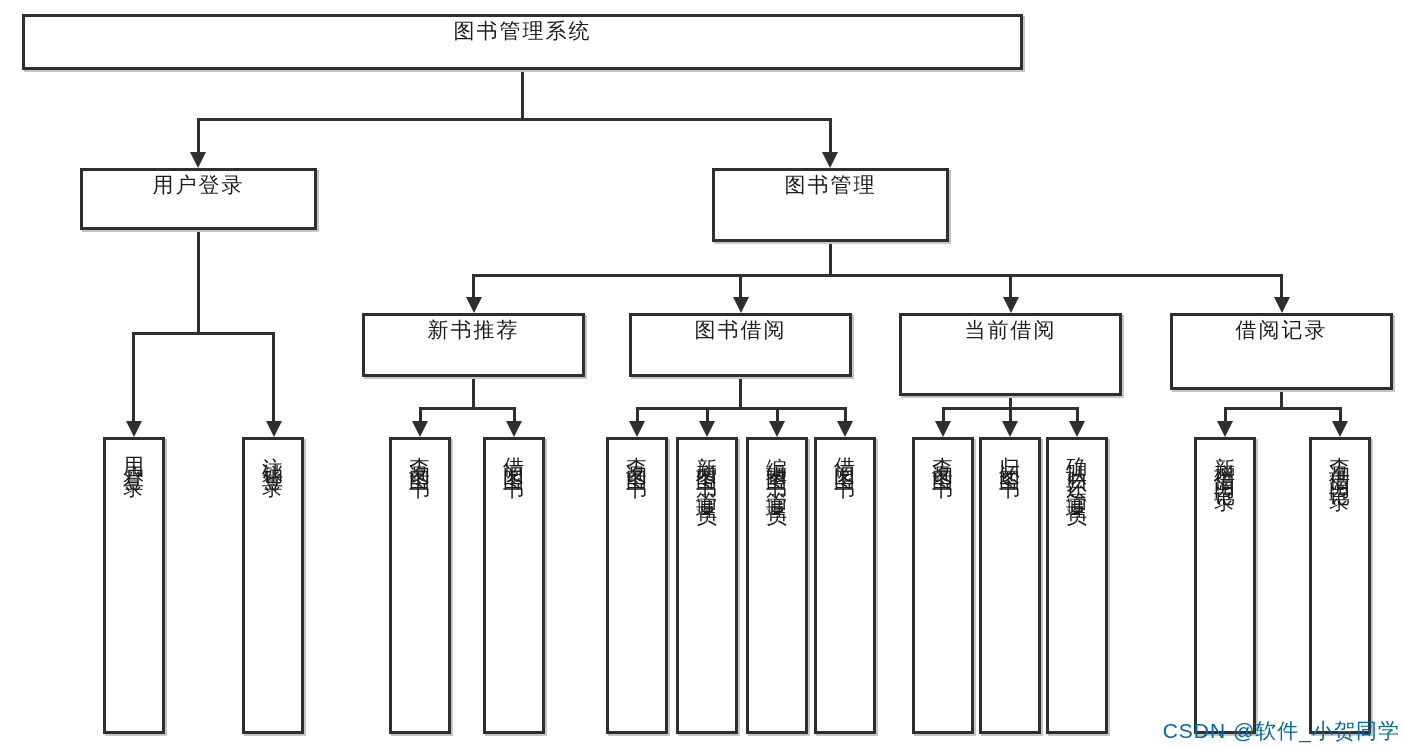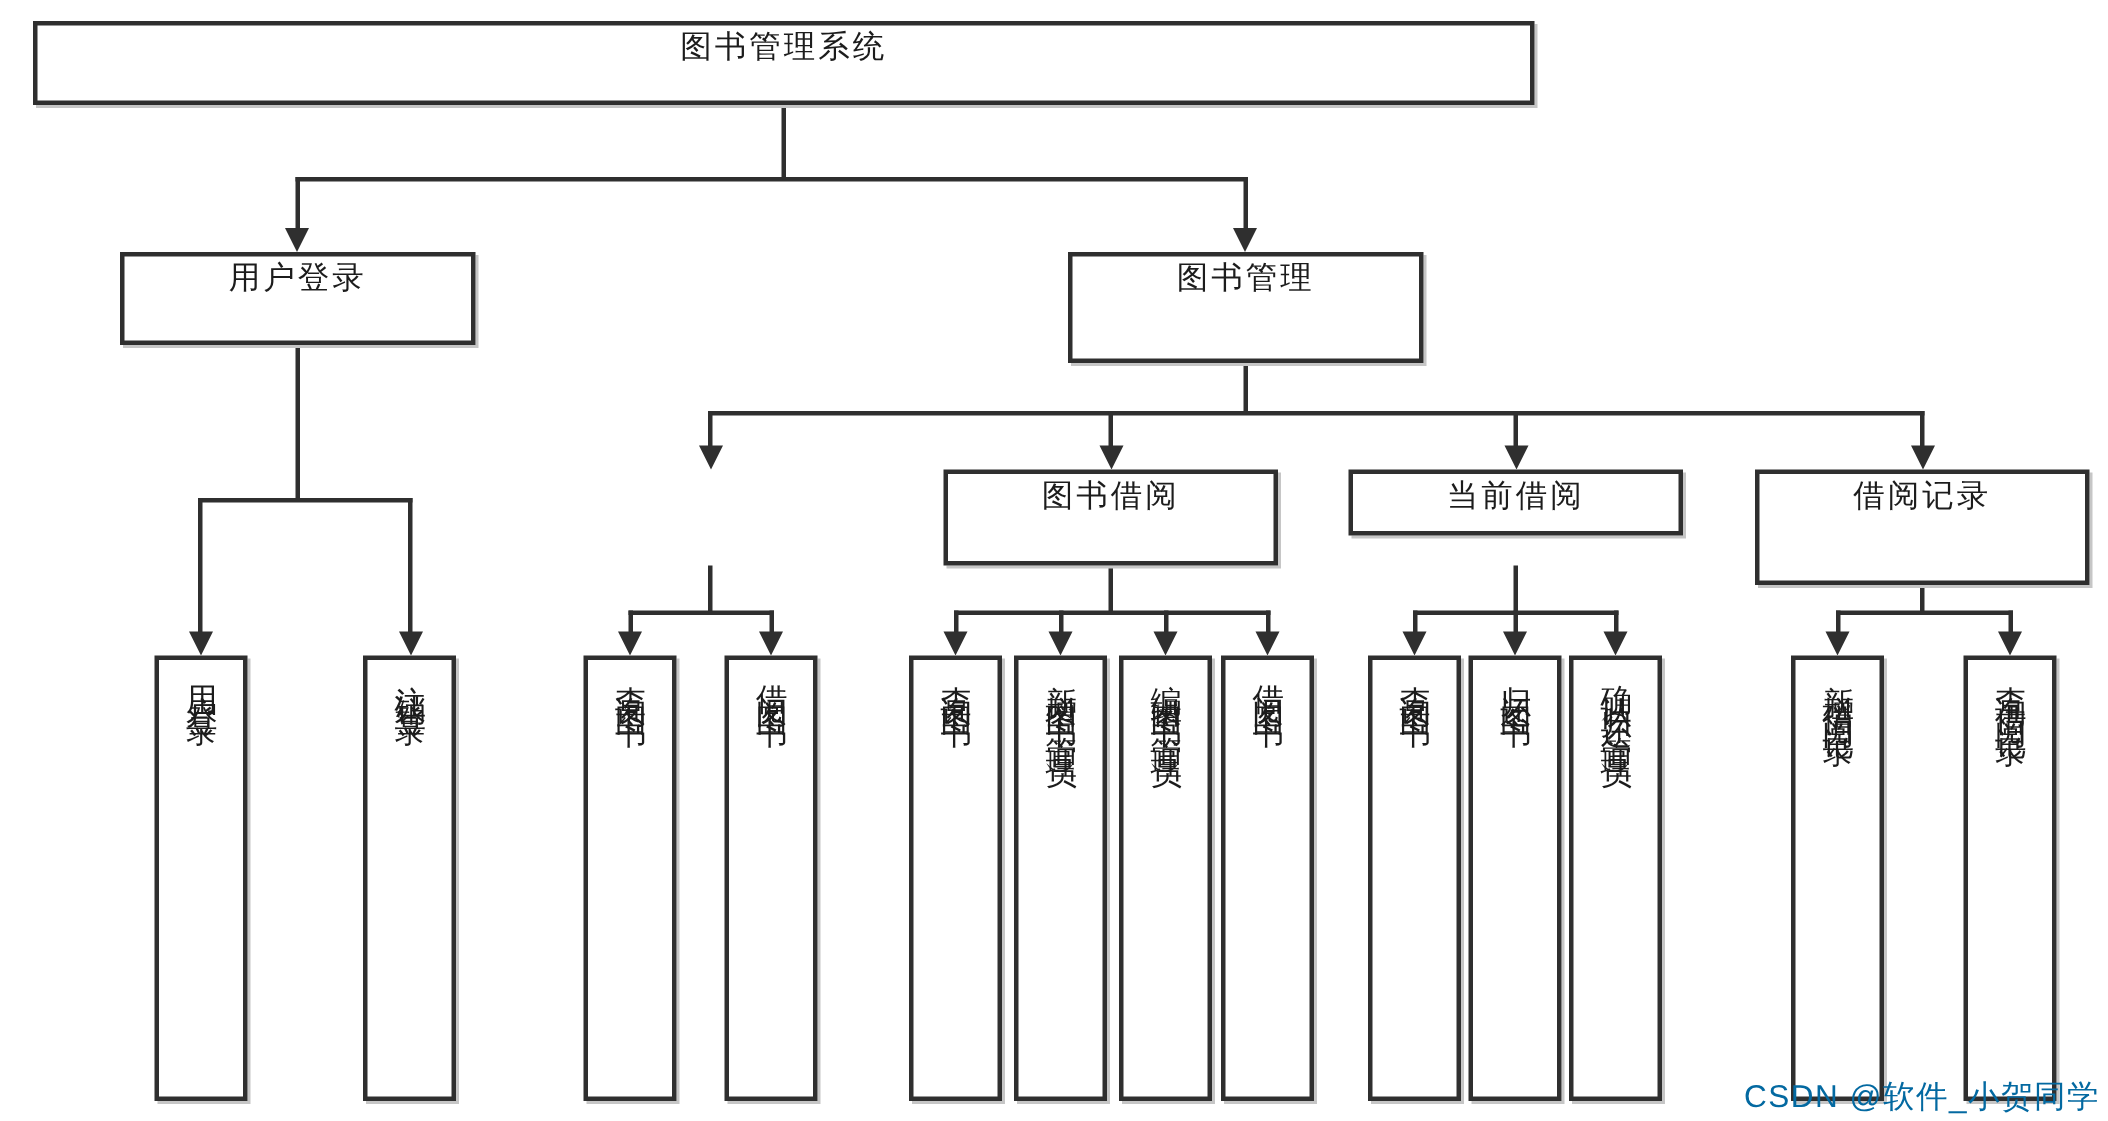--- a/index.html
+++ b/index.html
@@ -62,24 +62,27 @@
   <div class="hline" style="left:472px;top:273.5px;width:811px;height:3px;"></div>
   <div class="vline" style="left:472px;top:273.5px;width:3px;height:26px;"></div>
   <div class="arrow" style="left:465.5px;top:297px;"></div>
   <div class="vline" style="left:739px;top:273.5px;width:3px;height:26px;"></div>
   <div class="arrow" style="left:732.5px;top:297px;"></div>
   <div class="vline" style="left:1009px;top:273.5px;width:3px;height:26px;"></div>
   <div class="arrow" style="left:1002.5px;top:297px;"></div>
   <div class="vline" style="left:1280px;top:273.5px;width:3px;height:26px;"></div>
   <div class="arrow" style="left:1273.5px;top:297px;"></div>
 
+  <div class="box" style="left:362px;top:313px;width:223px;height:64px;">
+    <span>新书推荐</span>
+  </div>
   <div class="box" style="left:629px;top:313px;width:223px;height:64px;">
     <span>图书借阅</span>
   </div>
-  <div class="box" style="left:899px;top:313px;width:223px;height:44px;">
+  <div class="box" style="left:899px;top:313px;width:223px;height:83px;">
     <span>当前借阅</span>
   </div>
   <div class="box" style="left:1170px;top:313px;width:223px;height:77px;">
     <span>借阅记录</span>
   </div>
 
   <div class="vline" style="left:472px;top:377px;width:3px;height:32px;"></div>
   <div class="hline" style="left:418.5px;top:406.5px;width:97px;height:3px;"></div>
   <div class="vline" style="left:418.5px;top:406.5px;width:3px;height:17px;"></div>
   <div class="arrow" style="left:412px;top:421px;"></div>

